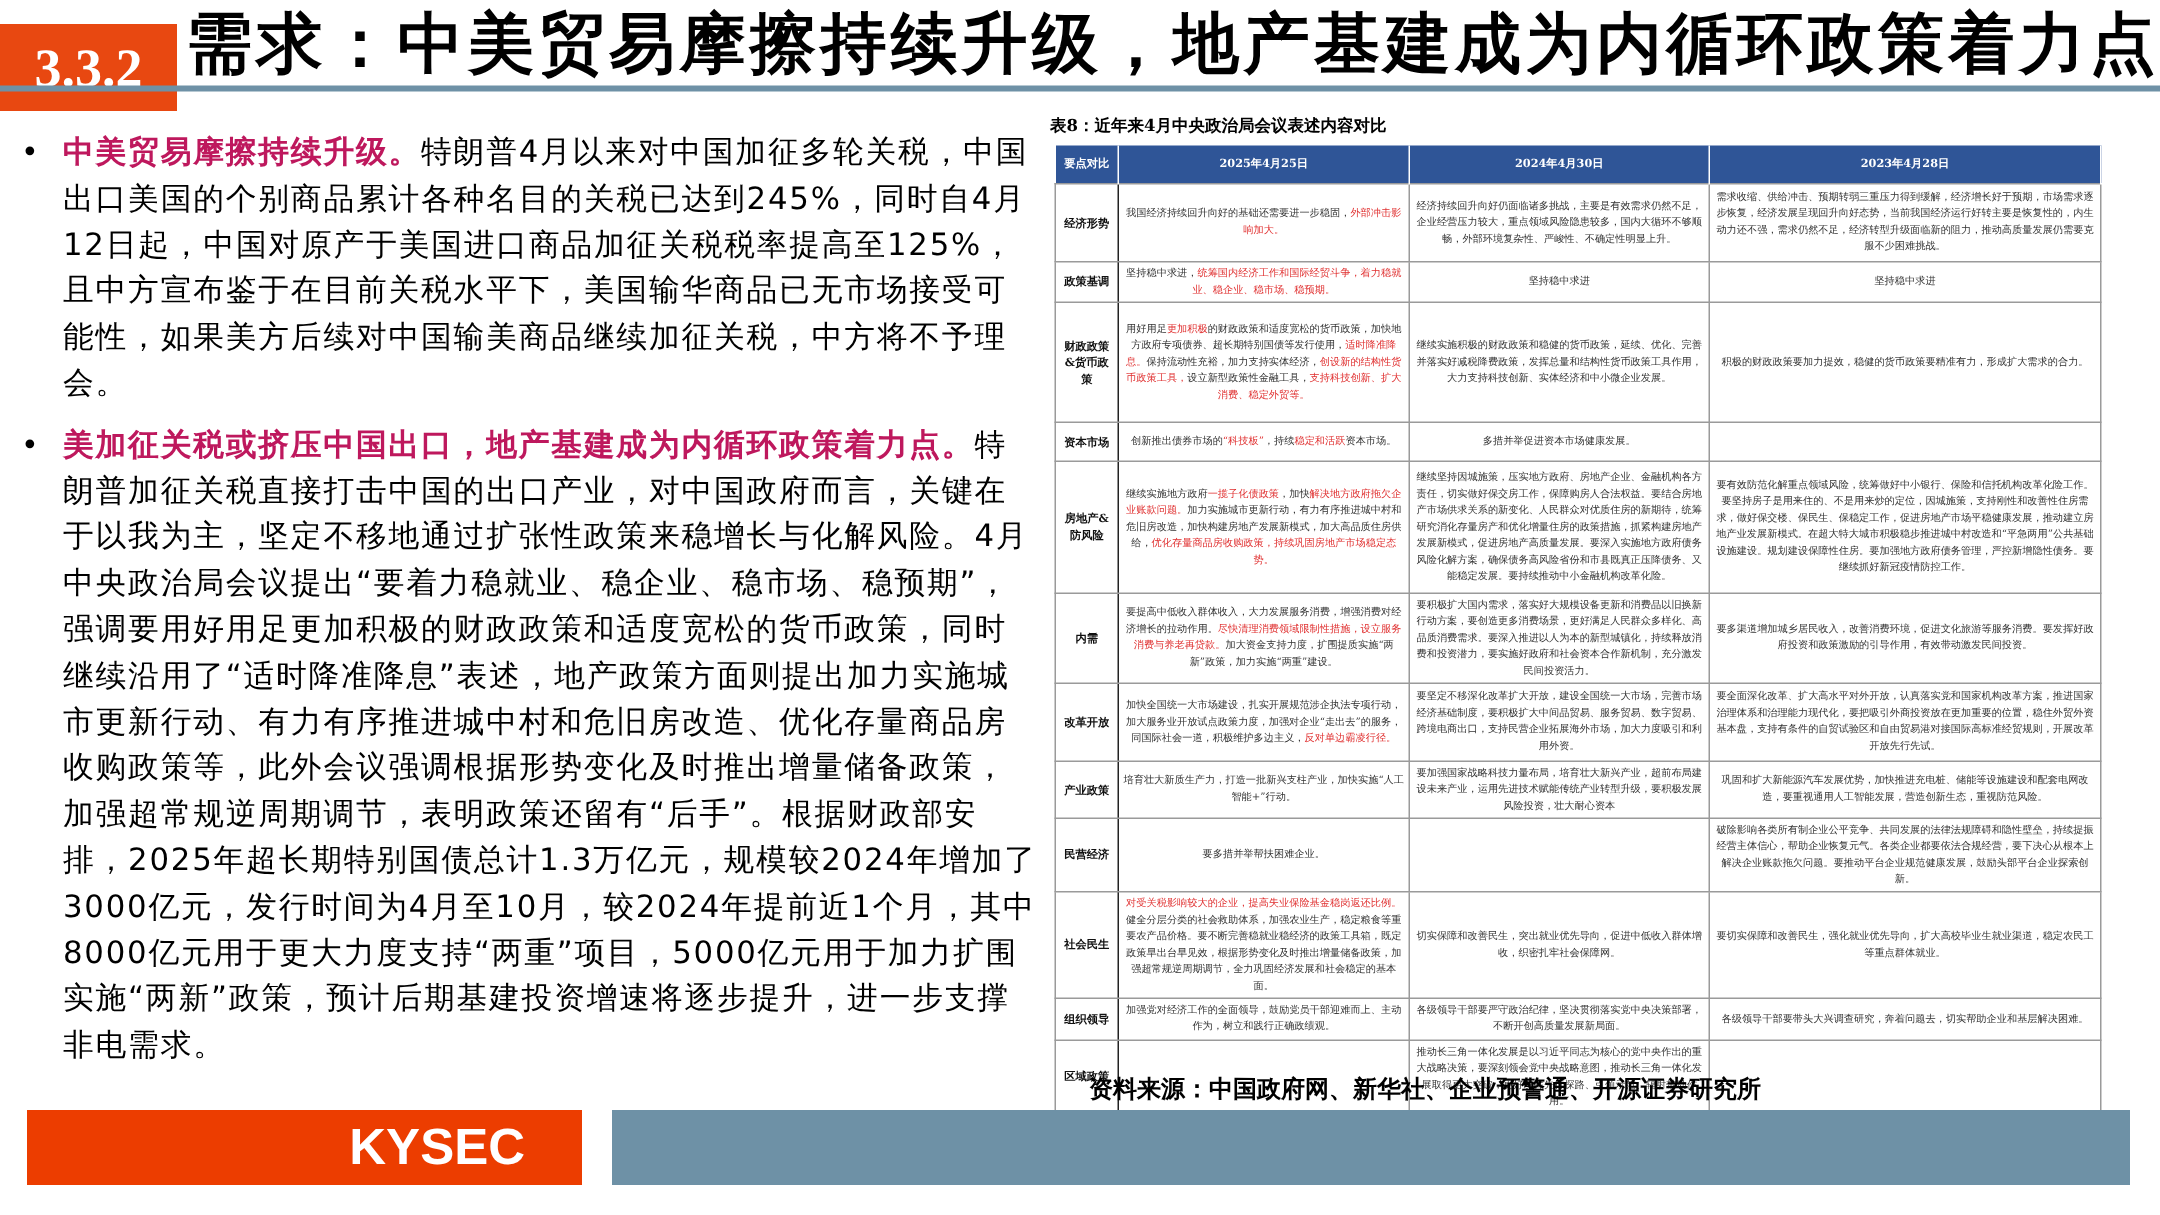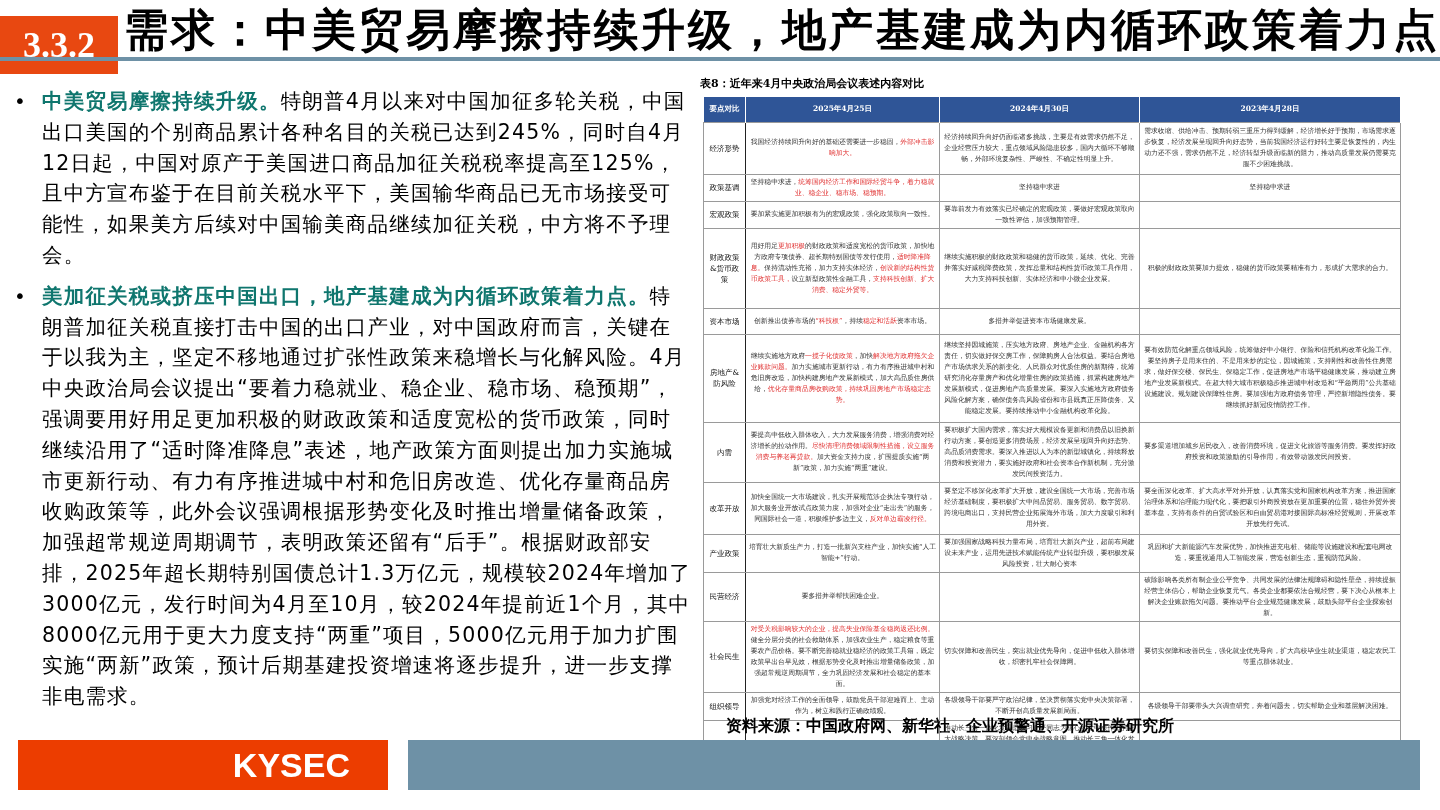--- a/index.html
+++ b/index.html
@@ -11,32 +11,32 @@
     color: #fff; font-family: "Liberation Serif", serif; font-weight: bold; font-size: 36px;
     line-height: 58px; text-align: center; margin-top: 16px; }
   .page-title { position: absolute; left: 124px; top: 4px; font-size: 44px; font-weight: bold;
     letter-spacing: 3px; line-height: 52px; white-space: nowrap; font-family: "DejaVu Serif", serif; }
   .title-rule { position: absolute; left: 0; top: 57px; width: 1440px; height: 4px; background: #6e91a6; }
 
   .left-col { position: absolute; left: 12px; top: 86px; width: 680px; }
   .bullet { position: relative; padding-left: 30px; font-size: 20.5px; line-height: 30.8px; margin-bottom: 10px;
     font-family: "DejaVu Sans", sans-serif; letter-spacing: 1.2px; }
   .bullet-dot { position: absolute; left: 2px; top: 0; font-size: 20px; }
-  .bullet .lead { color: #0f766e; font-weight: bold; }
+  .bullet .lead { color: #be185d; font-weight: bold; }
 
   .table-caption { position: absolute; left: 700px; top: 76px; font-size: 11px; font-weight: bold;
     font-family: "DejaVu Serif", serif; }
   .table-wrap { position: absolute; left: 703px; top: 97px; width: 697px; }
   table { border-collapse: collapse; width: 697px; table-layout: fixed; font-family: "DejaVu Serif", serif; }
   thead th { background: #2f5597; color: #fff; font-size: 7.5px; height: 25px; font-weight: bold;
     border-right: 1px solid #fff; }
   thead th:first-child { text-align: left; padding-left: 6px; }
   td { border: 1px solid #9a9a9a; font-size: 6.8px; line-height: 11px; padding: 2px 3px; text-align: center;
     color: #333; vertical-align: middle; }
-  td.rowhead { font-weight: normal; color: #111; font-size: 7.5px; border-right: 1.5px solid #222; }
+  td.rowhead { font-weight: bold; color: #111; font-size: 7.5px; border-right: 1.5px solid #222; }
   .red { color: #e03030; }
   tbody tr { border-bottom: 1.5px solid #7a7a7a; }
 
   .source { position: absolute; left: 703px; top: 716px; font-size: 16px; font-weight: bold;
     font-family: "DejaVu Serif", serif; margin-left: 23px; }
 
   .footer-logo { position: absolute; left: 18px; top: 740px; width: 370px; height: 50px; background: #ec3d00; }
   .footer-logo span { position: absolute; right: 38px; top: 6px; color: #fff; font-family: "Liberation Sans", sans-serif;
     font-weight: bold; font-size: 34px; letter-spacing: 0px; line-height: 38px; margin-left: 16px; }
   .footer-band { position: absolute; left: 408px; top: 740px; width: 1012px; height: 50px; background: #6e91a6; }
@@ -85,26 +85,20 @@
           <td><span>我国经济持续回升向好的基础还需要进一步稳固，</span><span class="red">外部冲击影响加大。</span></td>
           <td><span>经济持续回升向好仍面临诸多挑战，主要是有效需求仍然不足，企业经营压力较大，重点领域风险隐患较多，国内大循环不够顺畅，外部环境复杂性、严峻性、不确定性明显上升。</span></td>
           <td><span>需求收缩、供给冲击、预期转弱三重压力得到缓解，经济增长好于预期，市场需求逐步恢复，经济发展呈现回升向好态势，当前我国经济运行好转主要是恢复性的，内生动力还不强，需求仍然不足，经济转型升级面临新的阻力，推动高质量发展仍需要克服不少困难挑战。</span></td>
         </tr>
         <tr style="height: 20px;">
           <td class="rowhead">政策基调</td>
           <td><span>坚持稳中求进，</span><span class="red">统筹国内经济工作和国际经贸斗争，着力稳就业、稳企业、稳市场、稳预期。</span></td>
           <td><span>坚持稳中求进</span></td>
           <td><span>坚持稳中求进</span></td>
         </tr>
-        <tr style="height: 24px;">
-          <td class="rowhead">宏观政策</td>
-          <td><span>要加紧实施更加积极有为的宏观政策，强化政策取向一致性。</span></td>
-          <td><span>要靠前发力有效落实已经确定的宏观政策，要做好宏观政策取向一致性评估，加强预期管理。</span></td>
-          <td></td>
-        </tr>
         <tr style="height: 80px;">
           <td class="rowhead">财政政策&amp;货币政策</td>
           <td><span>用好用足</span><span class="red">更加积极</span><span>的财政政策和适度宽松的货币政策，加快地方政府专项债券、超长期特别国债等发行使用，</span><span class="red">适时降准降息。</span><span>保持流动性充裕，加力支持实体经济，</span><span class="red">创设新的结构性货币政策工具，</span><span>设立新型政策性金融工具，</span><span class="red">支持科技创新、扩大消费、稳定外贸等。</span></td>
           <td><span>继续实施积极的财政政策和稳健的货币政策，延续、优化、完善并落实好减税降费政策，发挥总量和结构性货币政策工具作用，大力支持科技创新、实体经济和中小微企业发展。</span></td>
           <td><span>积极的财政政策要加力提效，稳健的货币政策要精准有力，形成扩大需求的合力。</span></td>
         </tr>
         <tr style="height: 26px; margin-top: 28px;">
           <td class="rowhead">资本市场</td>
           <td><span>创新推出债券市场的</span><span class="red">“科技板”</span><span>，持续</span><span class="red">稳定和活跃</span><span>资本市场。</span></td>
           <td><span>多措并举促进资本市场健康发展。</span></td>
@@ -112,21 +106,21 @@
         </tr>
         <tr style="height: 88px;">
           <td class="rowhead">房地产&amp;防风险</td>
           <td><span>继续实施地方政府</span><span class="red">一揽子化债政策</span><span>，加快</span><span class="red">解决地方政府拖欠企业账款问题。</span><span>加力实施城市更新行动，有力有序推进城中村和危旧房改造，加快构建房地产发展新模式，加大高品质住房供给，</span><span class="red">优化存量商品房收购政策，持续巩固房地产市场稳定态势。</span></td>
           <td><span>继续坚持因城施策，压实地方政府、房地产企业、金融机构各方责任，切实做好保交房工作，保障购房人合法权益。要结合房地产市场供求关系的新变化、人民群众对优质住房的新期待，统筹研究消化存量房产和优化增量住房的政策措施，抓紧构建房地产发展新模式，促进房地产高质量发展。要深入实施地方政府债务风险化解方案，确保债务高风险省份和市县既真正压降债务、又能稳定发展。要持续推动中小金融机构改革化险。</span></td>
           <td><span>要有效防范化解重点领域风险，统筹做好中小银行、保险和信托机构改革化险工作。要坚持房子是用来住的、不是用来炒的定位，因城施策，支持刚性和改善性住房需求，做好保交楼、保民生、保稳定工作，促进房地产市场平稳健康发展，推动建立房地产业发展新模式。在超大特大城市积极稳步推进城中村改造和“平急两用”公共基础设施建设。规划建设保障性住房。要加强地方政府债务管理，严控新增隐性债务。要继续抓好新冠疫情防控工作。</span></td>
         </tr>
         <tr style="height: 60px;">
           <td class="rowhead">内需</td>
           <td><span>要提高中低收入群体收入，大力发展服务消费，增强消费对经济增长的拉动作用。</span><span class="red">尽快清理消费领域限制性措施，设立服务消费与养老再贷款。</span><span>加大资金支持力度，扩围提质实施“两新”政策，加力实施“两重”建设。</span></td>
-          <td><span>要积极扩大国内需求，落实好大规模设备更新和消费品以旧换新行动方案，要创造更多消费场景，经济发展呈现回升向好态势、高品质消费需求。要深入推进以人为本的新型城镇化，持续释放消费和投资潜力，要实施好政府和社会资本合作新机制，充分激发民间投资活力。</span></td>
+          <td><span>要积极扩大国内需求，落实好大规模设备更新和消费品以旧换新行动方案，要创造更多消费场景，更好满足人民群众多样化、高品质消费需求。要深入推进以人为本的新型城镇化，持续释放消费和投资潜力，要实施好政府和社会资本合作新机制，充分激发民间投资活力。</span></td>
           <td><span>要多渠道增加城乡居民收入，改善消费环境，促进文化旅游等服务消费。要发挥好政府投资和政策激励的引导作用，有效带动激发民间投资。</span></td>
         </tr>
         <tr style="height: 52px;">
           <td class="rowhead">改革开放</td>
           <td><span>加快全国统一大市场建设，扎实开展规范涉企执法专项行动，加大服务业开放试点政策力度，加强对企业“走出去”的服务，同国际社会一道，积极维护多边主义，</span><span class="red">反对单边霸凌行径。</span></td>
           <td><span>要坚定不移深化改革扩大开放，建设全国统一大市场，完善市场经济基础制度，要积极扩大中间品贸易、服务贸易、数字贸易、跨境电商出口，支持民营企业拓展海外市场，加大力度吸引和利用外资。</span></td>
           <td><span>要全面深化改革、扩大高水平对外开放，认真落实党和国家机构改革方案，推进国家治理体系和治理能力现代化，要把吸引外商投资放在更加重要的位置，稳住外贸外资基本盘，支持有条件的自贸试验区和自由贸易港对接国际高标准经贸规则，开展改革开放先行先试。</span></td>
         </tr>
         <tr style="height: 32px;">
           <td class="rowhead">产业政策</td>

